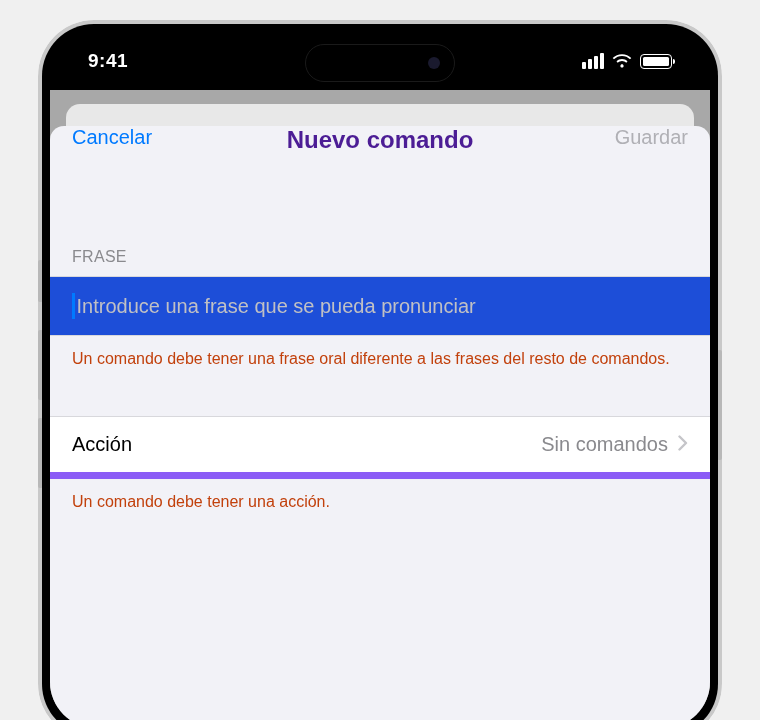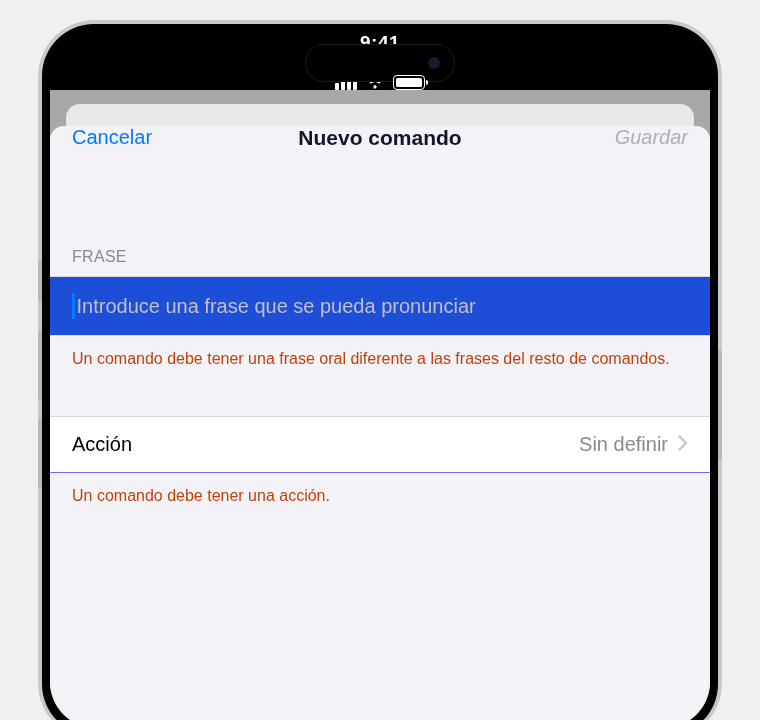--- a/index.html
+++ b/index.html
@@ -56,21 +56,20 @@
     .sb-right { right: 0; top: 330px; width: 5px; height: 110px; }
 
     .status-bar {
       height: 58px;
       display: flex;
       justify-content: space-between;
       align-items: center;
       padding: 0 38px;
       color: #fff;
       position: relative;
-      flex-direction: column;
     }
     .status-time {
       font-size: 19px;
       font-weight: 600;
       letter-spacing: 0.5px;
     }
     .dynamic-island {
       position: absolute;
       top: 12px;
       left: 50%;
@@ -168,25 +167,25 @@
       display: flex;
       justify-content: space-between;
       padding: 0 22px;
     }
     .nav-btn {
       font-size: 20px;
       font-weight: 400;
       min-width: 110px;
     }
     .nav-cancel { color: #007aff; text-align: left; }
-    .nav-save { color: #b0b0b5; text-align: right; font-style: italic; }
+    .nav-save { color: #b0b0b5; text-align: right; }
     .nav-title {
-      font-size: 21px;
+      font-size: 24px;
       font-weight: 600;
-      color: #0f172a;
+      color: #4c1d95;
       text-align: center;
       flex: 1;
     }
 
     .section-header {
       font-size: 16px;
       color: #8a8a8e;
       padding: 60px 22px 10px;
       letter-spacing: 0.3px;
     }
@@ -218,21 +217,21 @@
       font-size: 16px;
       color: #c2410c;
       padding: 12px 22px 0;
       line-height: 1.35;
     }
 
     .list-group {
       margin-top: 46px;
       background: #fff;
       border-top: 1px solid #d8d8dc;
-      border-bottom: 1px solid #8b5cf6;
+      border-bottom: 7px solid #8b5cf6;
     }
     .list-row {
       display: flex;
       align-items: center;
       justify-content: space-between;
       padding: 16px 22px;
       font-size: 20px;
     }
     .list-row + .list-row {
       border-top: 1px solid #e5e5ea;
@@ -299,21 +298,21 @@
           <div class="input-placeholder">Introduce una frase que se pueda pronunciar</div>
         </div>
 
         <div class="section-footer">Un comando debe tener una frase oral diferente a las frases del resto de comandos.</div>
 
         <div class="list-group">
 
           <div class="list-row">
             <div class="row-label">Acción</div>
             <div class="row-right">
-              <div class="row-value">Sin definir</div>
+              <div class="row-value">Sin comandos</div>
               <div class="chevron">
                 <svg width="10" height="16" viewBox="0 0 10 16">
                     <path d="M1.5 1.5L8 8l-6.5 6.5" stroke="currentColor" stroke-width="2.4" fill="none" stroke-linecap="round" stroke-linejoin="round"></path>
                   </svg>
               </div>
             </div>
           </div>
 
 
         </div>

